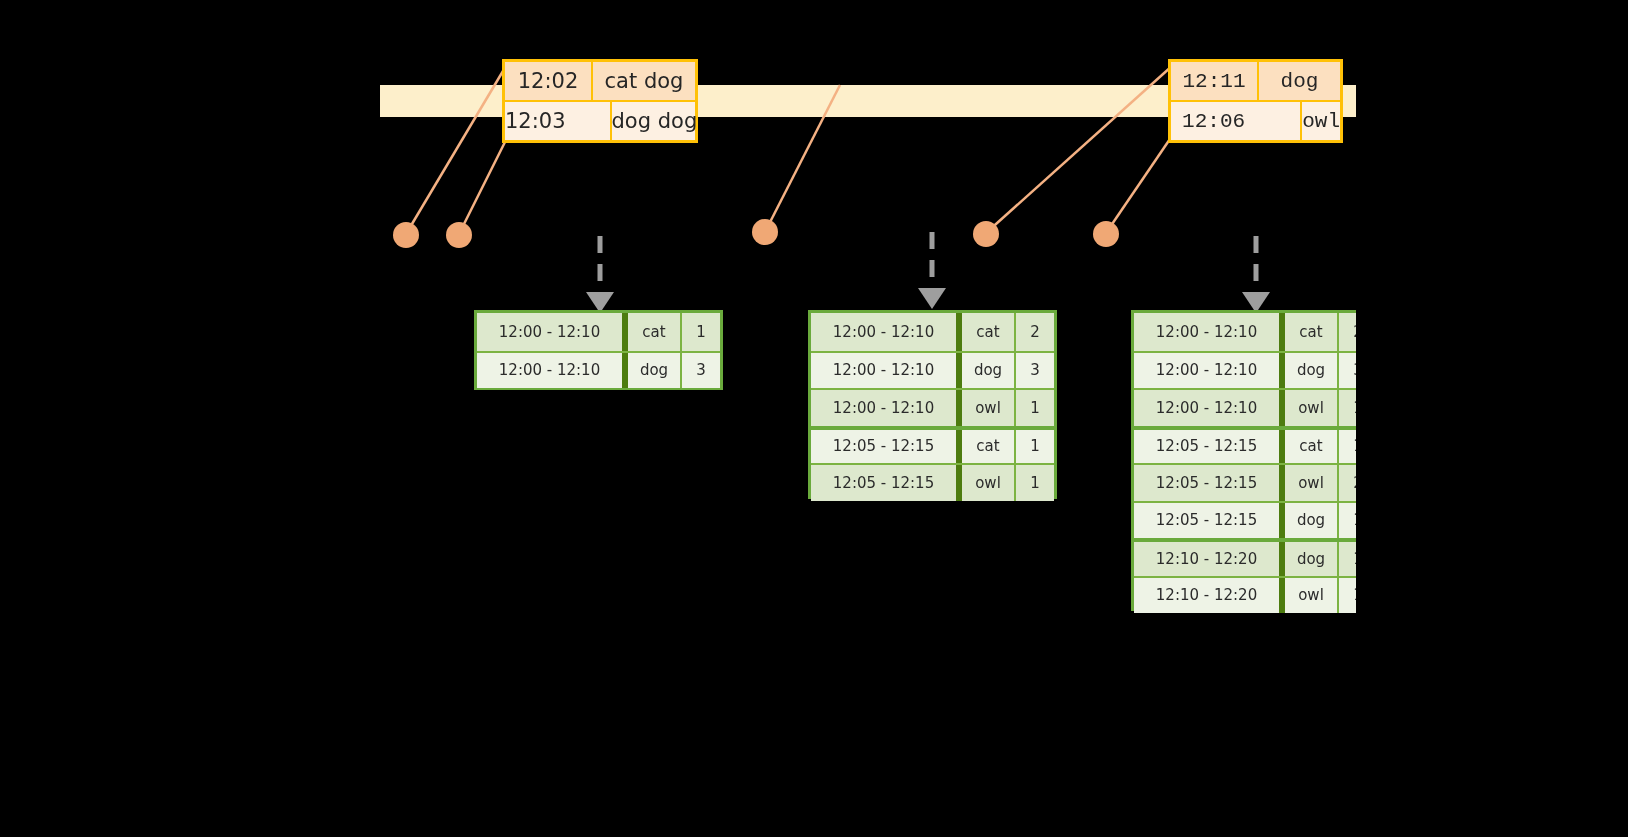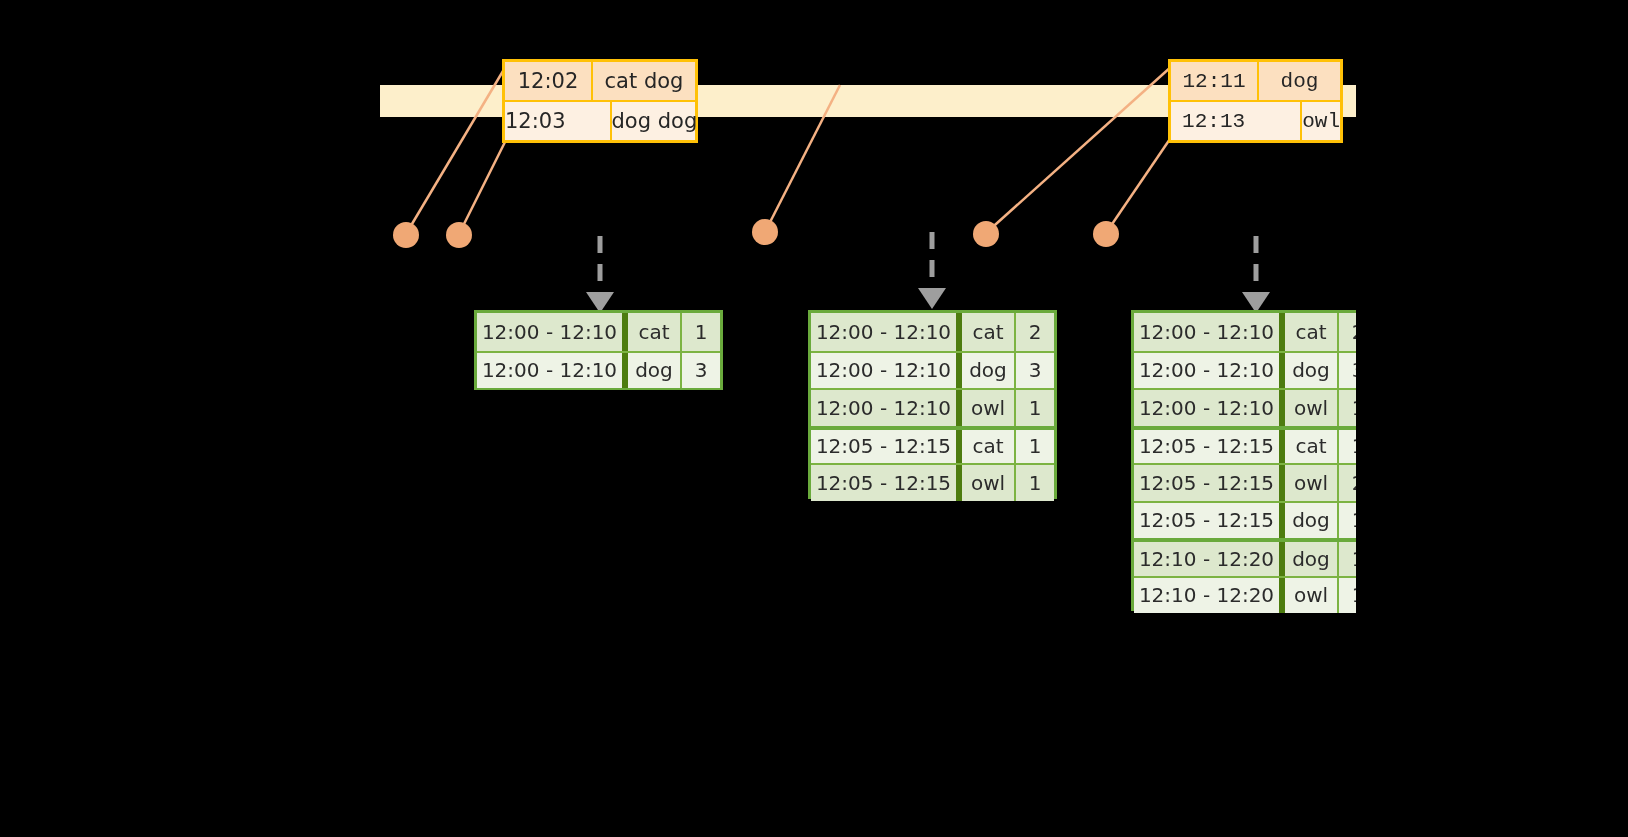--- a/index.html
+++ b/index.html
@@ -74,21 +74,21 @@
   }
   .rt-row.rowshade-a { background: #dde8cd; }
   .rt-row.rowshade-b { background: #eef3e6; }
   .rt-row + .rt-row { border-top: 2px solid #7cb342; }
   .rt-row.group-end + .rt-row { border-top: 4px solid #6aaa3c; }
 
   .rt-cell {
     display: flex;
     align-items: center;
     justify-content: center;
-    font-size: 20px;
+    font-size: 15px;
     color: #2b2b2b;
     box-sizing: border-box;
     white-space: nowrap;
   }
   .rt-window { flex: 1 1 auto; }
   .rt-key    { width: 58px;  border-left: 6px solid #4d7c0f; }
   .rt-count  { width: 40px;  border-left: 2px solid #7cb342; }
 </style>
 </head>
 <body>
@@ -141,21 +141,21 @@
     </div>
   </div>
 
 
   <div class="event-box" style="left:1168px; top:59px; width:175px; height:84px;font-family:Liberation Mono, monospace;">
     <div class="event-row shade-a">
       <div class="ev-time">12:11</div>
       <div class="ev-words">dog</div>
     </div>
     <div class="event-row shade-b">
-      <div class="ev-time">12:13</div>
+      <div class="ev-time">12:06</div>
       <div class="ev-words">owl</div>
     </div>
   </div>
 
   <div class="result-table" id="rt0" style="left:474px; top:310px; width:249px; height:80px;">
       <div class="rt-row rowshade-a">
         <div class="rt-cell rt-window">12:00 - 12:10</div>
         <div class="rt-cell rt-key">cat</div>
         <div class="rt-cell rt-count">1</div>
       </div>

